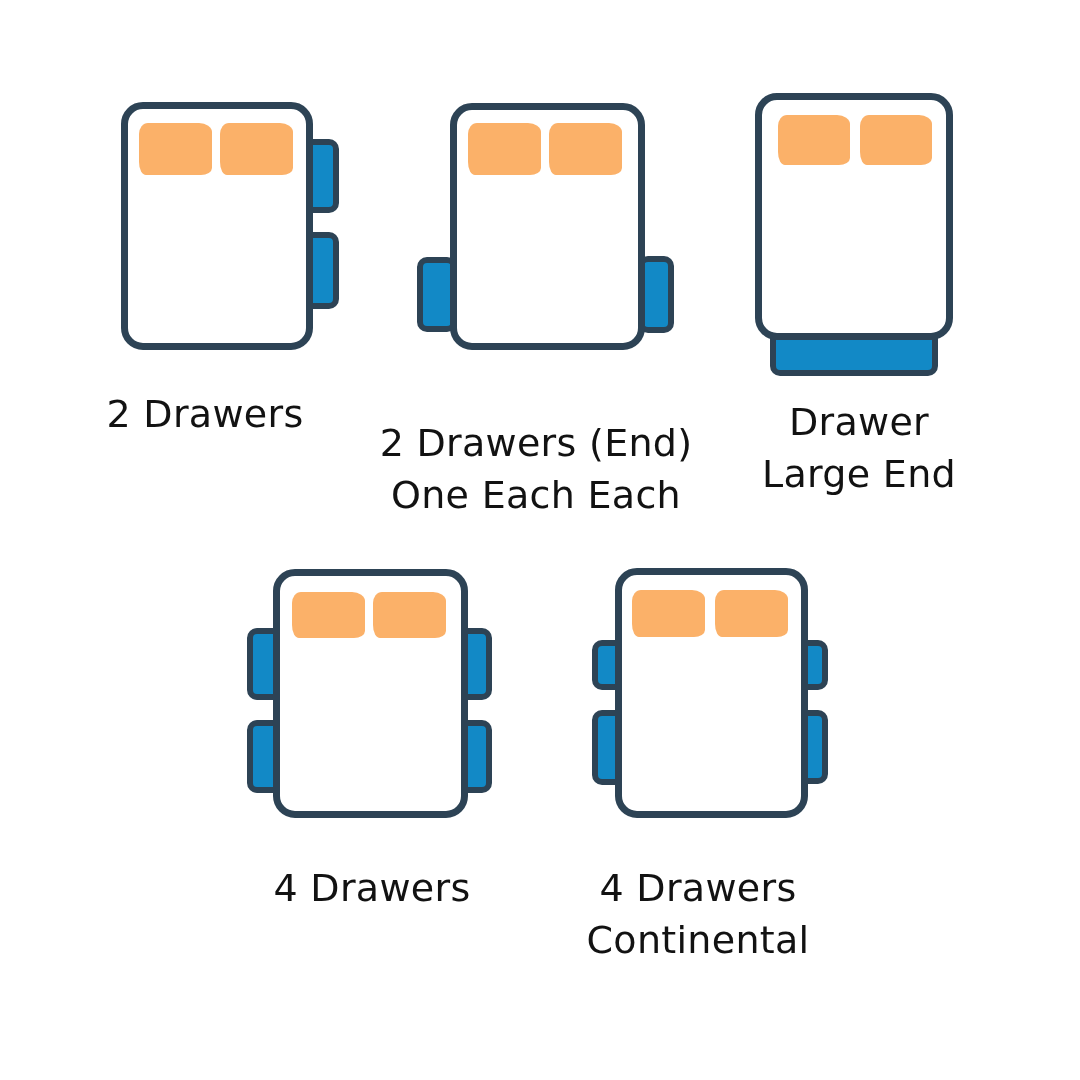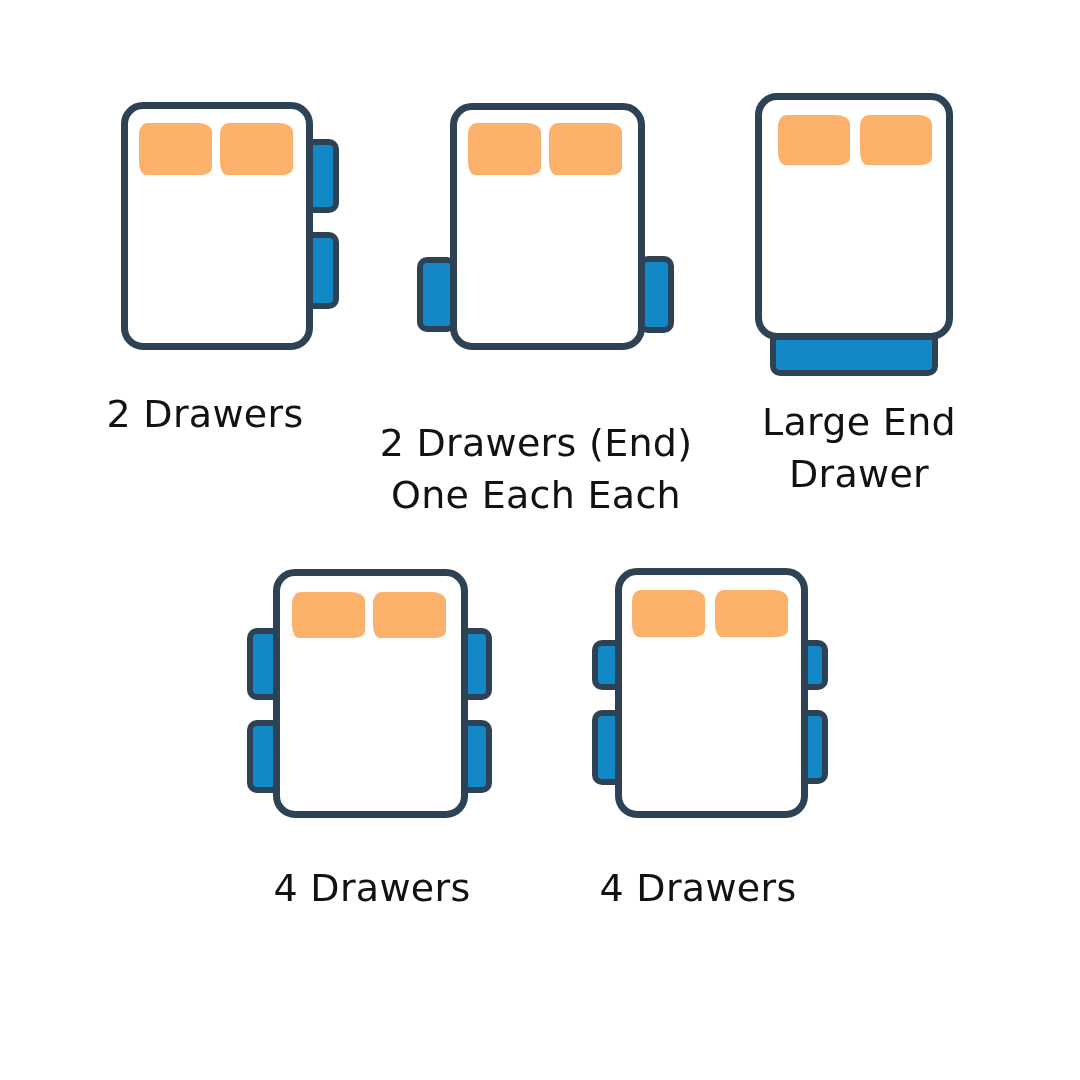--- a/index.html
+++ b/index.html
@@ -115,22 +115,22 @@
     <span>2 Drawers (End)</span>
     <span>One Each Each</span>
   </div>
 
   <div class="drawer end" id="f3-d1"></div>
   <div class="bed" id="f3-bed">
     <div class="pillow" id="f3-p1"></div>
     <div class="pillow" id="f3-p2"></div>
   </div>
   <div class="caption" id="f3-caption">
+    <span>Drawer</span>
     <span>Large End</span>
-    <span>Drawer</span>
   </div>
 
   <div class="drawer" id="f4-d1"></div>
   <div class="drawer" id="f4-d2"></div>
   <div class="drawer" id="f4-d3"></div>
   <div class="drawer" id="f4-d4"></div>
   <div class="bed" id="f4-bed">
     <div class="pillow" id="f4-p1"></div>
     <div class="pillow" id="f4-p2"></div>
   </div>
@@ -141,15 +141,16 @@
   <div class="drawer" id="f5-d1"></div>
   <div class="drawer" id="f5-d2"></div>
   <div class="drawer" id="f5-d3"></div>
   <div class="drawer" id="f5-d4"></div>
   <div class="bed" id="f5-bed">
     <div class="pillow" id="f5-p1"></div>
     <div class="pillow" id="f5-p2"></div>
   </div>
   <div class="caption" id="f5-caption">
     <span>4 Drawers</span>
+    <span>Continental</span>
   </div>
 
 </div>
 
 </body></html>

